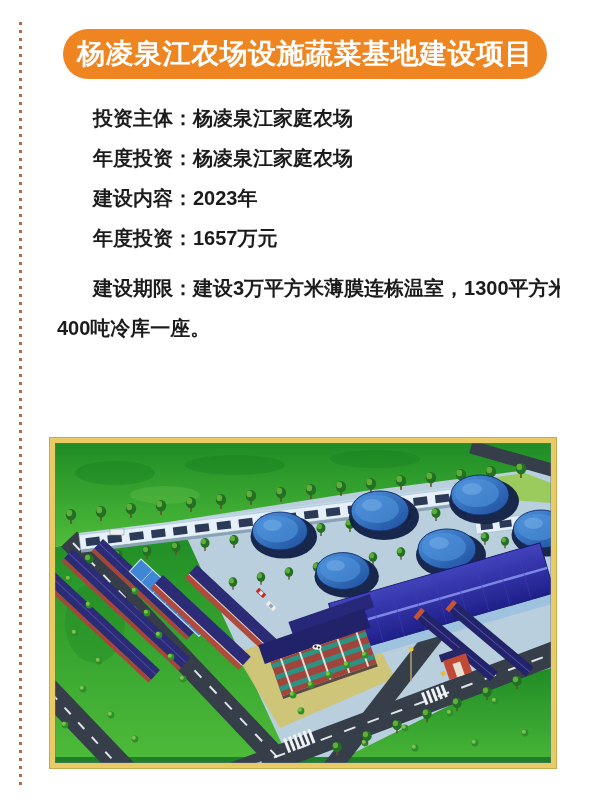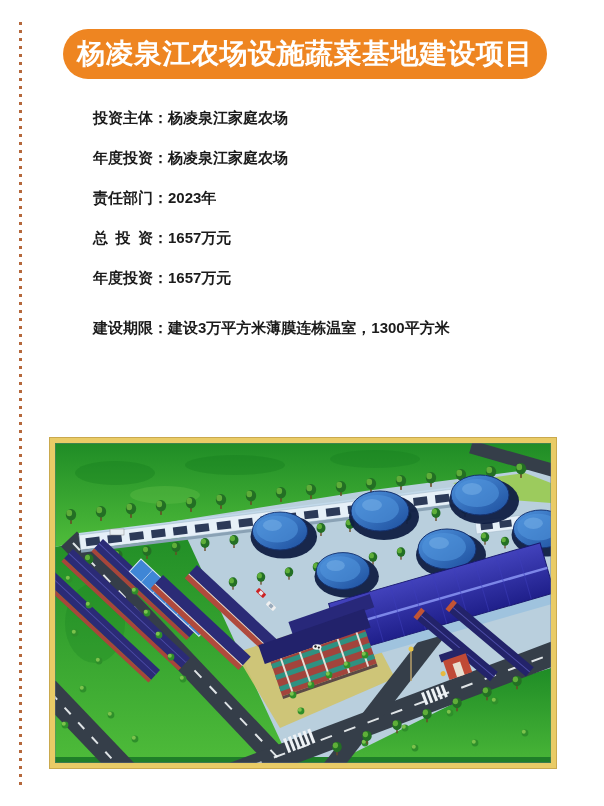--- a/index.html
+++ b/index.html
@@ -16,21 +16,21 @@
   .banner{
     position:absolute;left:63px;top:29px;width:484px;height:50px;
     background:#ee8521;border-radius:26px;
     display:flex;align-items:center;justify-content:center;
   }
   .banner-title{
     color:#ffffff;font-size:28px;font-weight:bold;letter-spacing:.5px;white-space:nowrap;
   }
   .info{
     position:absolute;left:57px;top:108px;width:500px;
-    color:#1b1b1b;font-size:15px;font-weight:bold;
+    color:#1b1b1b;font-size:20px;font-weight:bold;
   }
   .info-row{padding-left:36px;line-height:20px;margin-bottom:20px;white-space:nowrap;}
   .info-label{white-space:pre;}
   .content{margin-top:12px;line-height:40px;}
   .content-line{white-space:nowrap;}
   .content-line.first{padding-left:36px;}
   .photo-frame{
     position:absolute;left:50px;top:438px;width:496px;height:320px;
     border:5px solid #e9cb66;background:#b9cfdd;
     box-shadow:0 0 0 1px #caa94e, inset 0 0 0 1px #a8893a;
@@ -50,30 +50,28 @@
   </div>
 
   <div class="info">
     <div class="info-row">
       <span class="info-label">投资主体：</span><span>杨凌泉江家庭农场</span>
     </div>
     <div class="info-row">
       <span class="info-label">年度投资：</span><span>杨凌泉江家庭农场</span>
     </div>
     <div class="info-row">
-      <span class="info-label">责任部门：</span><span>2023年</span>
-    </div>
-    <div class="info-row">
-      <span class="info-label">总 投 资：</span><span>1657万元</span>
+      <span class="info-label">建设内容：</span><span>2023年</span>
     </div>
     <div class="info-row">
       <span class="info-label">年度投资：</span><span>1657万元</span>
     </div>
     <div class="content">
       <div class="content-line first">建设期限：建设3万平方米薄膜连栋温室，1300平方米</div>
+      <div class="content-line">400吨冷库一座。</div>
     </div>
   </div>
 
   <div class="photo-frame">
     <svg width="496" height="320" viewBox="0 0 496 320">
       <defs>
         <linearGradient id="grassG" x1="0" y1="0" x2="0" y2="1">
           <stop offset="0" stop-color="#1f8c26"></stop>
             <stop offset="1" stop-color="#4fbc3a"></stop>
         </linearGradient>

